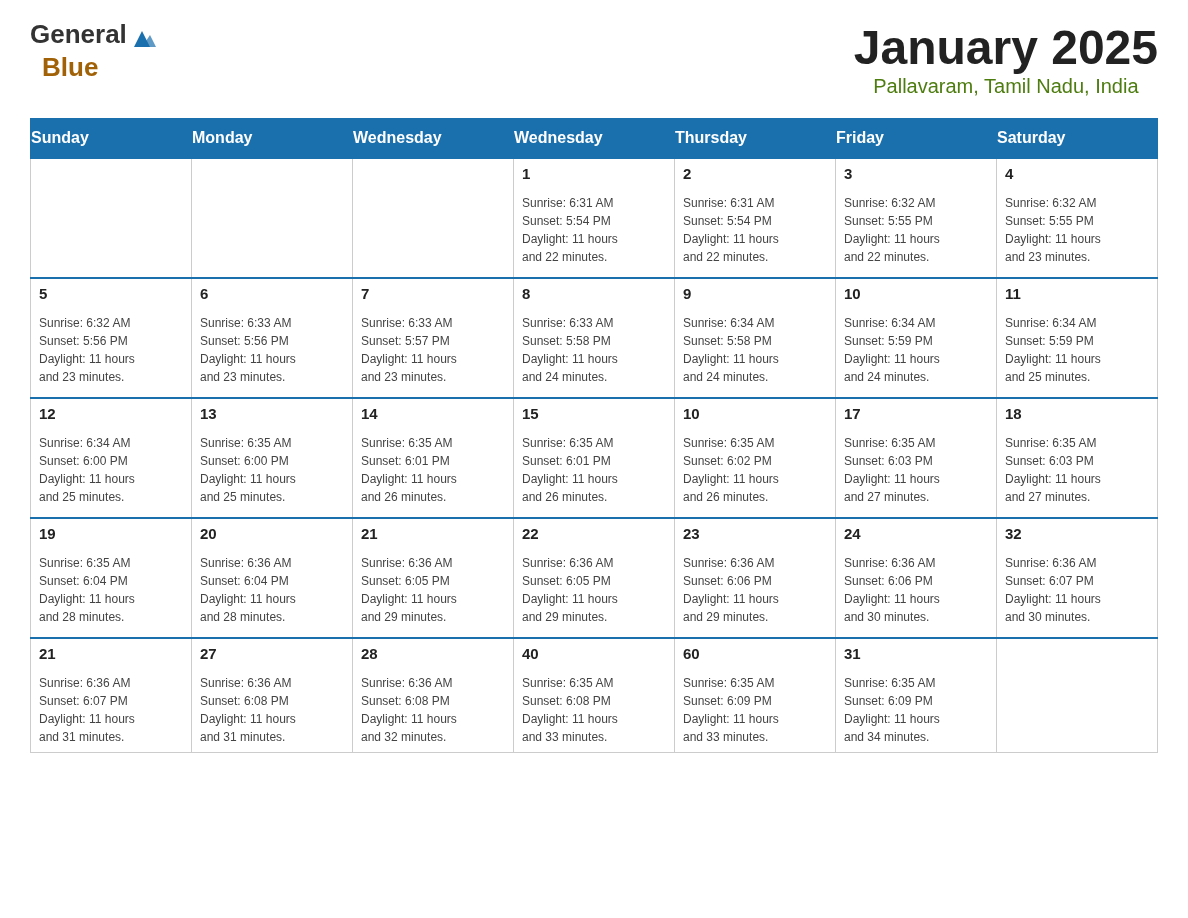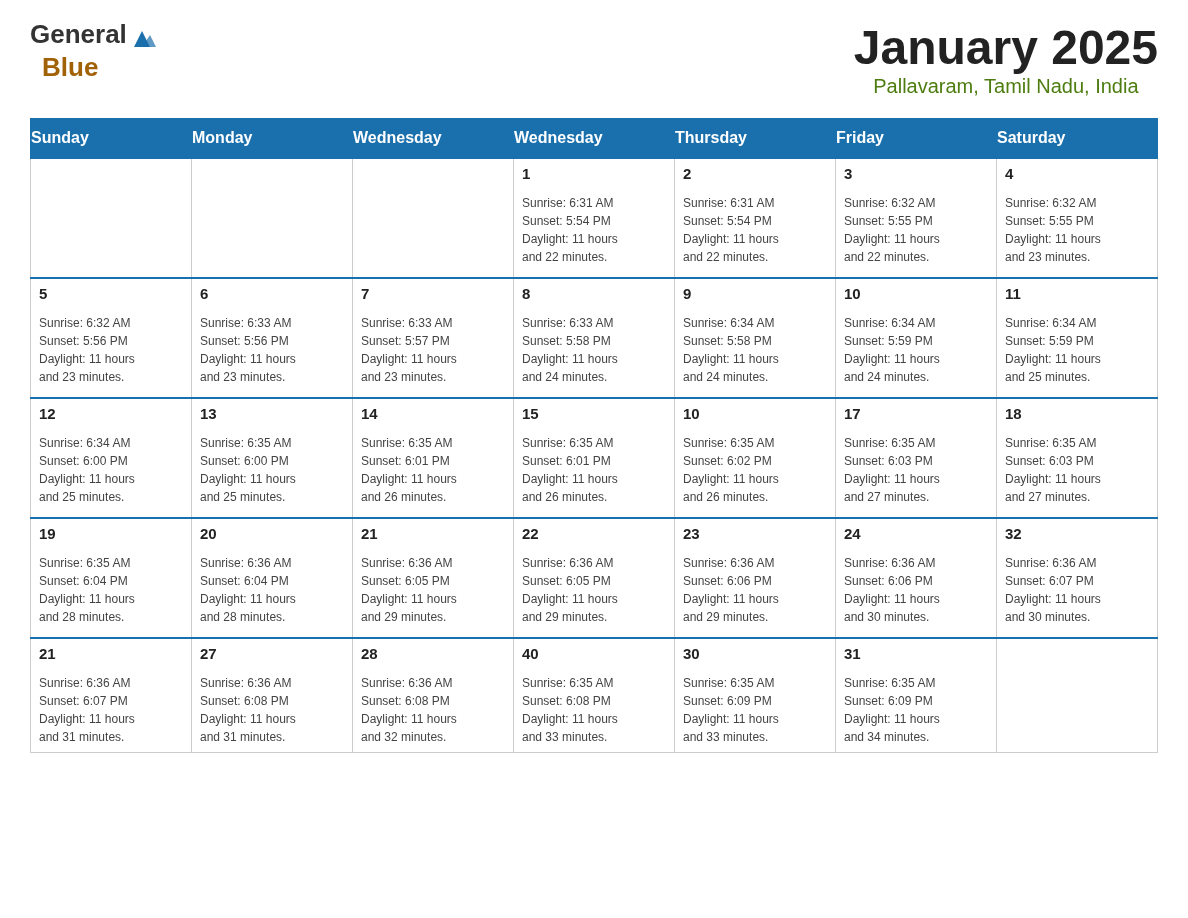--- a/index.html
+++ b/index.html
@@ -313,21 +313,21 @@
 and 32 minutes.</div>
         </td>
         <td>
           <div class="day-number">40</div>
           <div class="day-info" style="white-space: pre-line;">Sunrise: 6:35 AM
 Sunset: 6:08 PM
 Daylight: 11 hours
 and 33 minutes.</div>
         </td>
         <td>
-          <div class="day-number">30</div>
+          <div class="day-number">60</div>
           <div class="day-info" style="white-space: pre-line;">Sunrise: 6:35 AM
 Sunset: 6:09 PM
 Daylight: 11 hours
 and 33 minutes.</div>
         </td>
         <td>
           <div class="day-number">31</div>
           <div class="day-info" style="white-space: pre-line;">Sunrise: 6:35 AM
 Sunset: 6:09 PM
 Daylight: 11 hours

